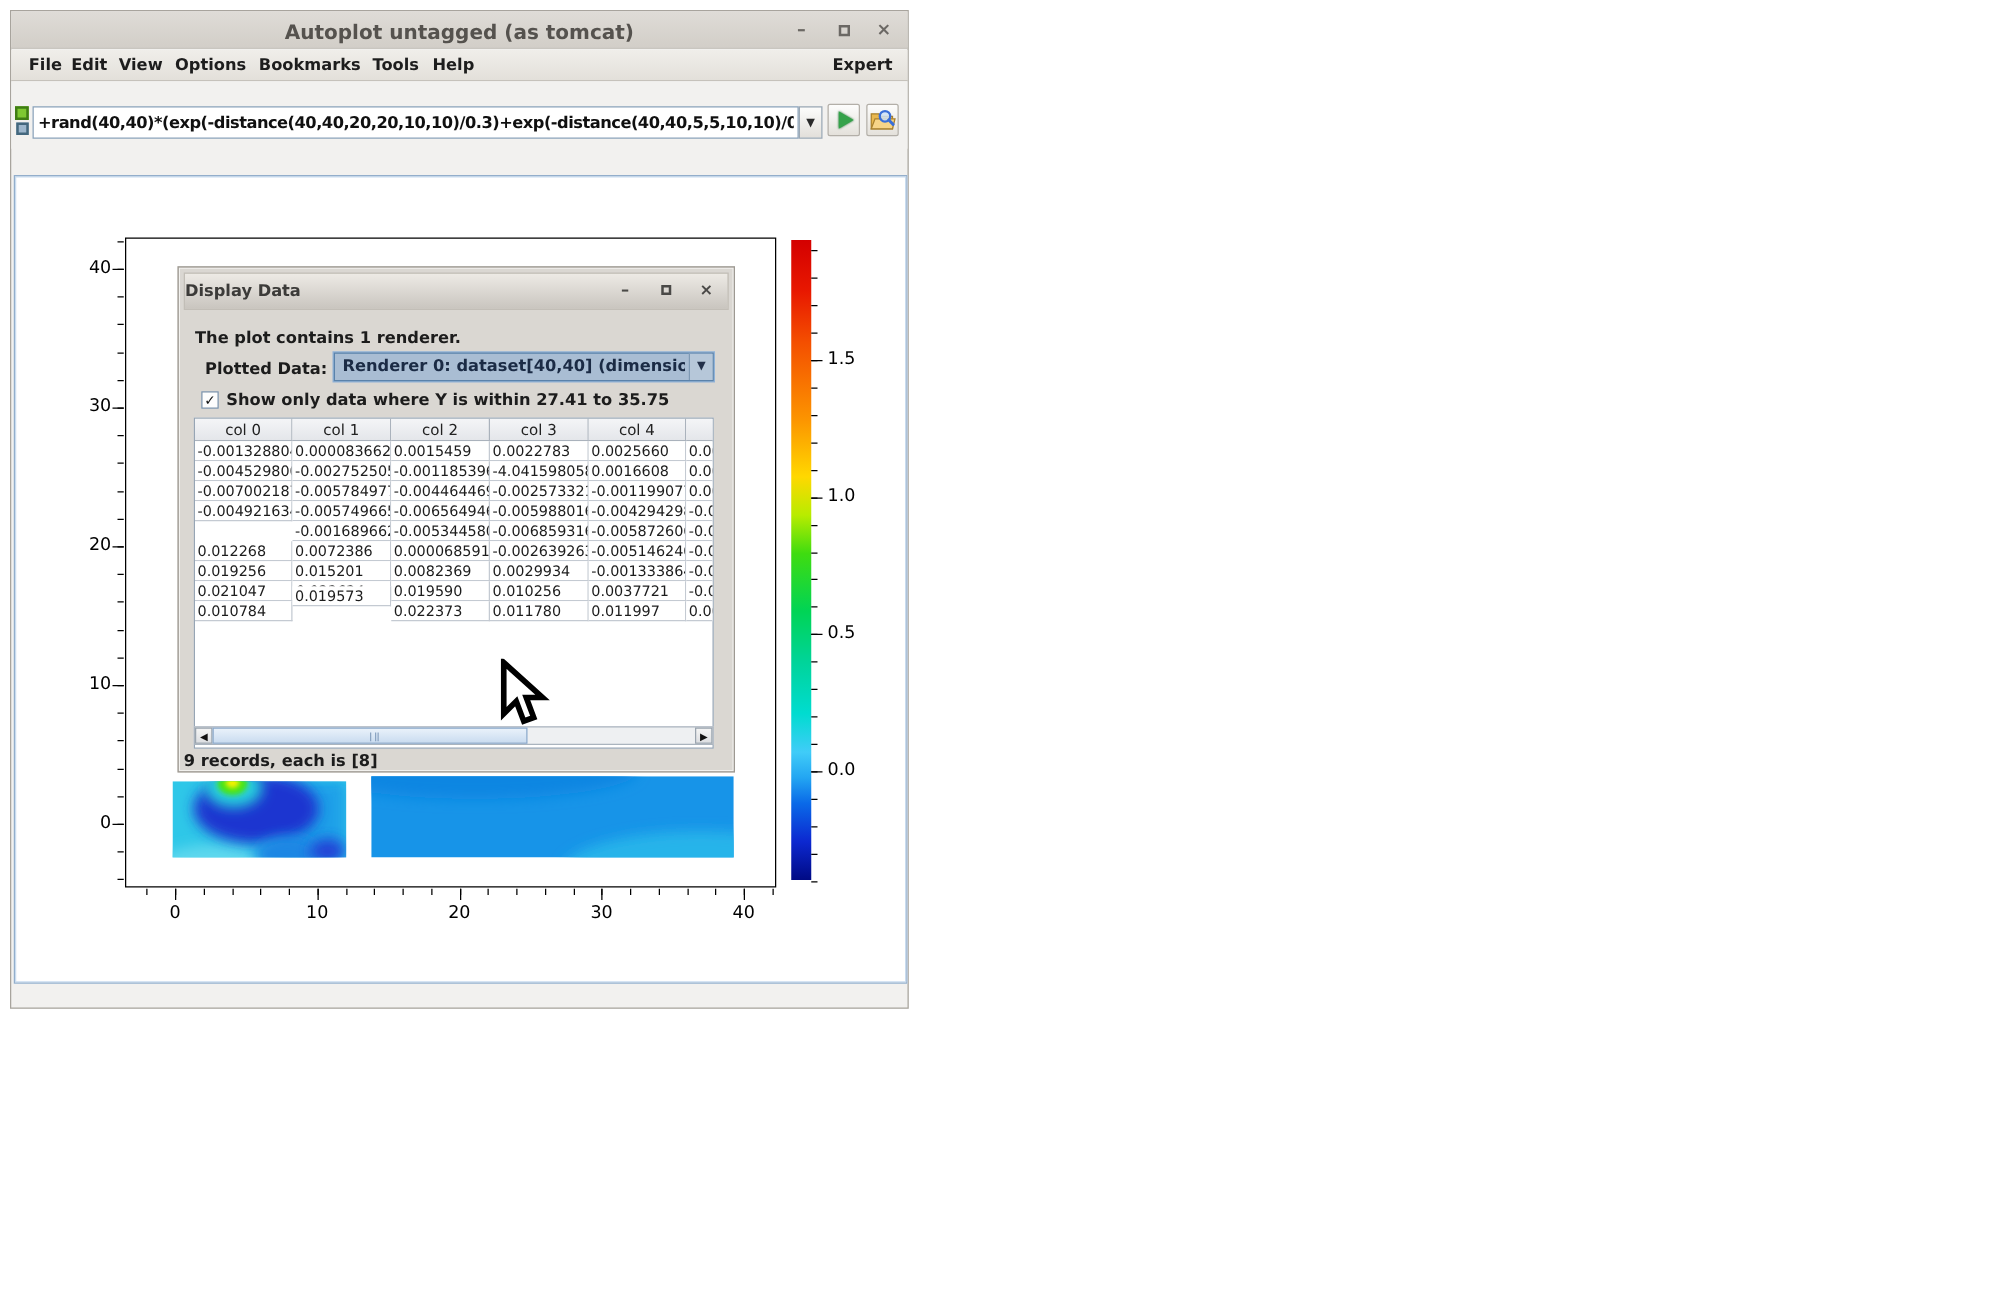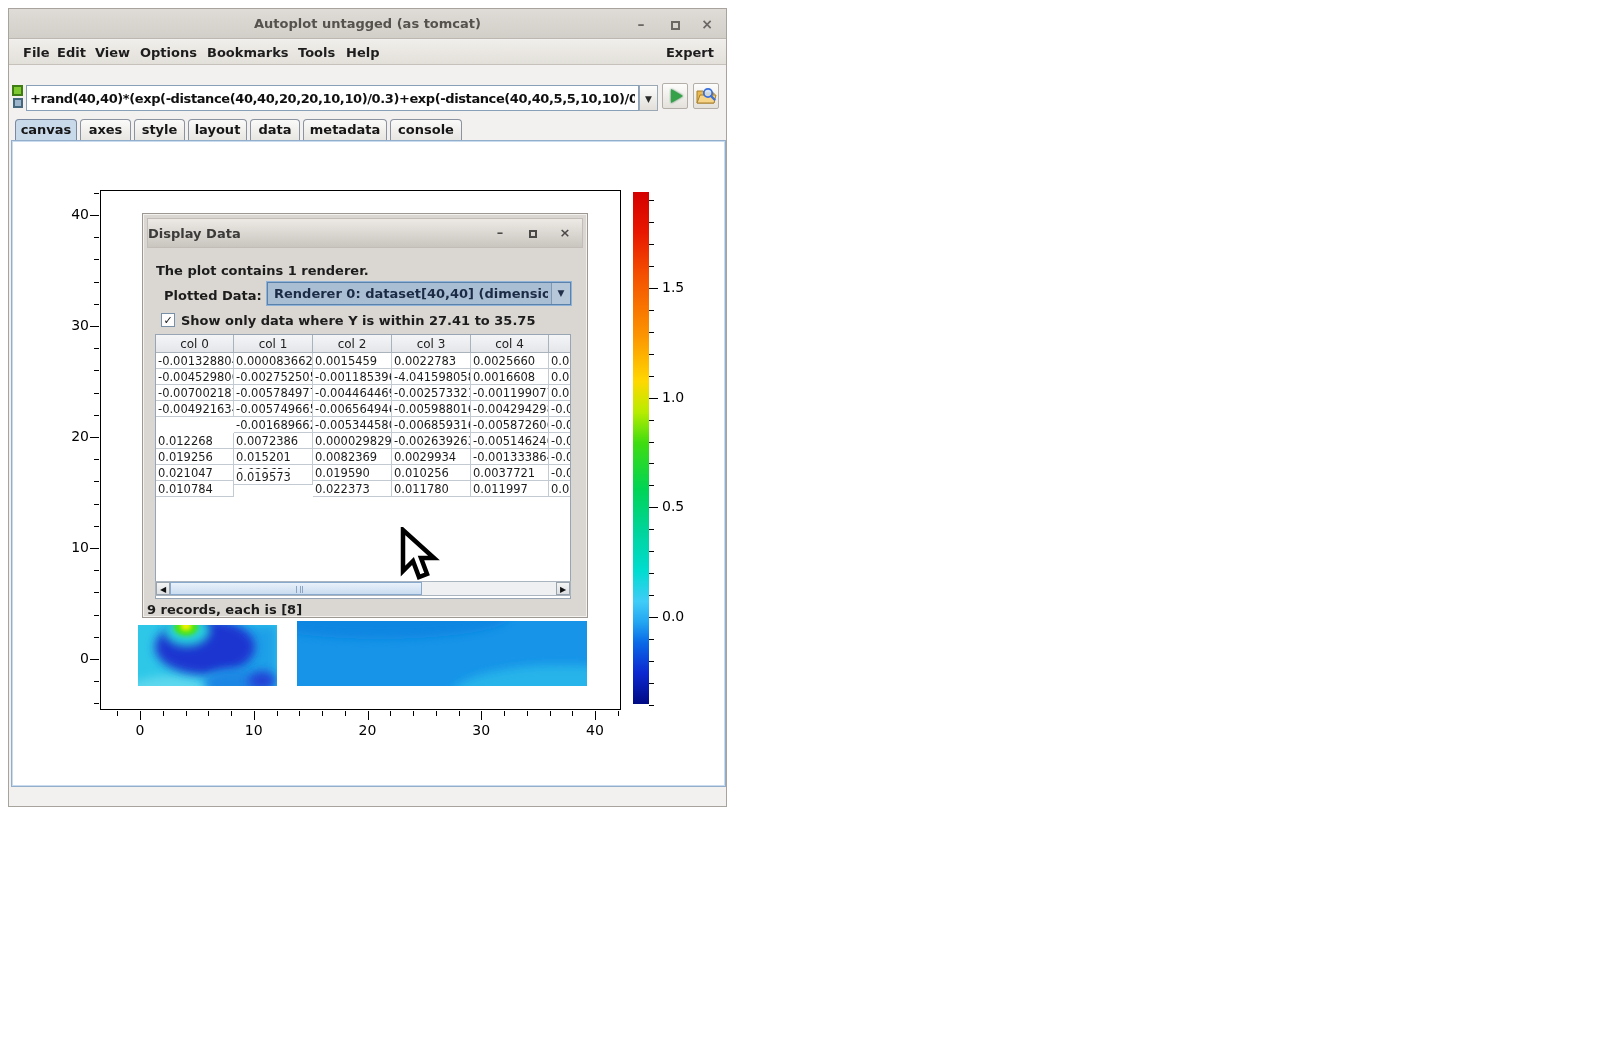--- a/index.html
+++ b/index.html
@@ -7,21 +7,21 @@
   .page { position:relative; width:1600px; height:1050px; background:#ffffff; overflow:hidden;
           font-family:"DejaVu Sans", sans-serif; }
 
   
   .app-window { position:absolute; left:8px; top:8px; width:719px; height:799px;
                 background:#f2f1ef; border:1px solid #a8a49d; }
 
   .titlebar { position:absolute; left:0; top:0; right:0; height:30px;
               background:linear-gradient(#dfdcd7,#d2cec8); border-bottom:1px solid #bcb8b1; }
   .titlebar .title { position:absolute; left:0; right:0; top:7px; text-align:center;
-                     font-size:13px; font-weight:bold; color:#55524e; }
+                     font-size:16px; font-weight:bold; color:#55524e; }
   .win-btn { position:absolute; top:4px; width:22px; height:22px; color:#6b6864;
              font-size:14px; font-weight:bold; text-align:center; line-height:22px; cursor:default; }
   .wb-min { right:74px; } .wb-max { right:40px; } .wb-close { right:8px; }
   .sq { display:inline-block; width:9px; height:9px; border:2px solid #6b6864; vertical-align:middle; }
 
   .menubar { position:absolute; left:0; top:31px; right:0; height:25px;
              background:linear-gradient(#f0eeea,#e3e0da); border-bottom:1px solid #c6c2bb; }
   .menu-item { position:absolute; top:4px; height:18px; font-size:13px; font-weight:bold;
                color:#1d1d1d; padding:1px 4px; }
   .menu-right { position:absolute; right:12px; top:5px; font-size:13px; font-weight:bold; color:#1d1d1d; }
@@ -156,29 +156,20 @@
       <div class="tool-btn btn-open">
         <svg width="24" height="24" viewBox="0 0 24 24">
           <path d="M3 7 L3 19 L20 19 L20 9 L11 9 L9 7 Z" fill="#e9b84f" stroke="#a8802c" stroke-width="1"></path>
           <path d="M3 19 L6 11 L22 11 L20 19 Z" fill="#f6d488" stroke="#a8802c" stroke-width="1"></path>
           <circle cx="14" cy="9" r="4.2" fill="#cfe2f6" fill-opacity="0.85" stroke="#3a6fd8" stroke-width="1.8"></circle>
           <line x1="17" y1="12" x2="20.5" y2="15.5" stroke="#3a6fd8" stroke-width="2.4" stroke-linecap="round"></line>
         </svg>
       </div>
     </div>
 
-    <div class="tabs">
-      <div class="tab selected" style="left:6px;  width:62px">canvas</div>
-      <div class="tab" style="left:71px;  width:51px">axes</div>
-      <div class="tab" style="left:125px; width:51px">style</div>
-      <div class="tab" style="left:179px; width:59px">layout</div>
-      <div class="tab" style="left:241px; width:50px">data</div>
-      <div class="tab" style="left:294px; width:84px">metadata</div>
-      <div class="tab" style="left:381px; width:72px">console</div>
-    </div>
 
     <div class="canvas-panel"></div>
 
   </div>
 
   <div id="plot-layer">
     <div class="plot-box"></div>
   <div class="tick" style="left: 117.25px; top: 711px; width: 1px; height: 5px;"></div>
       <div class="tick" style="left: 140px; top: 711px; width: 1px; height: 5px;"></div>
       <div class="tick" style="left: 162.75px; top: 711px; width: 1px; height: 5px;"></div>
@@ -368,21 +359,21 @@
           <div class="td-cell" style="left: 315px; top: 48px; width: 78px;">-0.004294298...</div>
           <div class="td-cell" style="left: 393px; top: 48px; width: 60px;">-0.0</div>
           <div class="td-cell" style="left: 0px; top: 80px; width: 98px;">0.0025409</div>
           <div class="td-cell" style="left: 78px; top: 64px; width: 79px;">-0.001689662...</div>
           <div class="td-cell" style="left: 157px; top: 64px; width: 79px;">-0.005344580...</div>
           <div class="td-cell" style="left: 236px; top: 64px; width: 79px;">-0.006859316...</div>
           <div class="td-cell" style="left: 315px; top: 64px; width: 78px;">-0.005872606...</div>
           <div class="td-cell" style="left: 393px; top: 64px; width: 60px;">-0.0</div>
           <div class="td-cell" style="left: 0px; top: 80px; width: 78px;">0.012268</div>
           <div class="td-cell" style="left: 78px; top: 80px; width: 79px;">0.0072386</div>
-          <div class="td-cell" style="left: 157px; top: 80px; width: 79px;">0.000029829</div>
+          <div class="td-cell" style="left: 157px; top: 80px; width: 79px;">0.000068591</div>
           <div class="td-cell" style="left: 236px; top: 80px; width: 79px;">-0.002639263...</div>
           <div class="td-cell" style="left: 315px; top: 80px; width: 78px;">-0.005146240...</div>
           <div class="td-cell" style="left: 393px; top: 80px; width: 60px;">-0.0</div>
           <div class="td-cell" style="left: 0px; top: 96px; width: 78px;">0.019256</div>
           <div class="td-cell" style="left: 78px; top: 96px; width: 79px;">0.015201</div>
           <div class="td-cell" style="left: 157px; top: 96px; width: 79px;">0.0082369</div>
           <div class="td-cell" style="left: 236px; top: 96px; width: 79px;">0.0029934</div>
           <div class="td-cell" style="left: 315px; top: 96px; width: 78px;">-0.001333864...</div>
           <div class="td-cell" style="left: 393px; top: 96px; width: 60px;">-0.0</div>
           <div class="td-cell" style="left: 0px; top: 112px; width: 78px;">0.021047</div>

